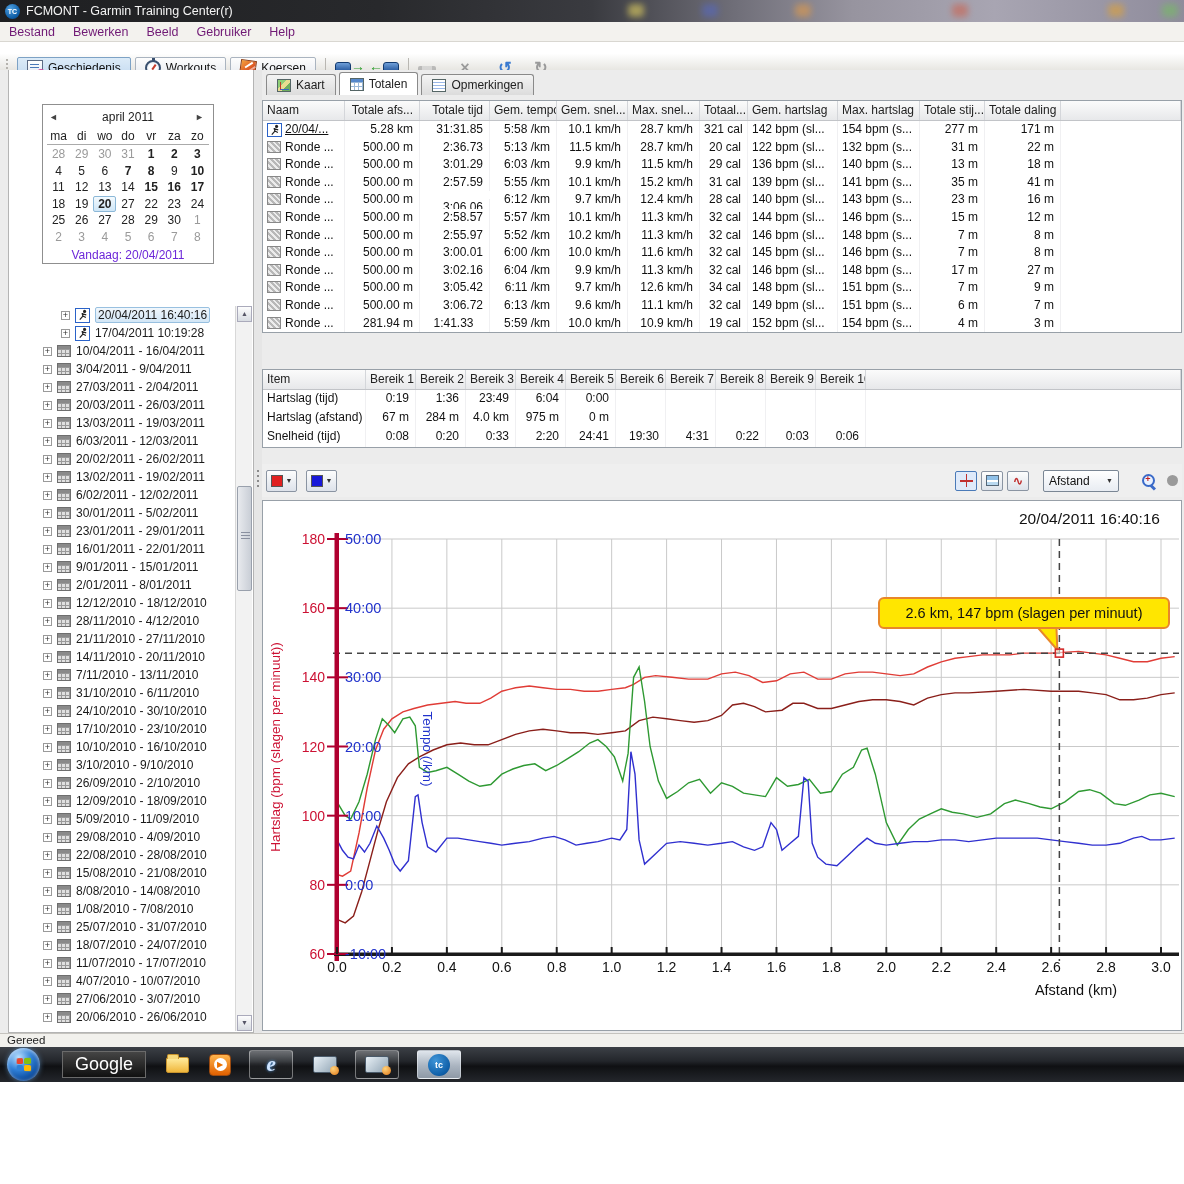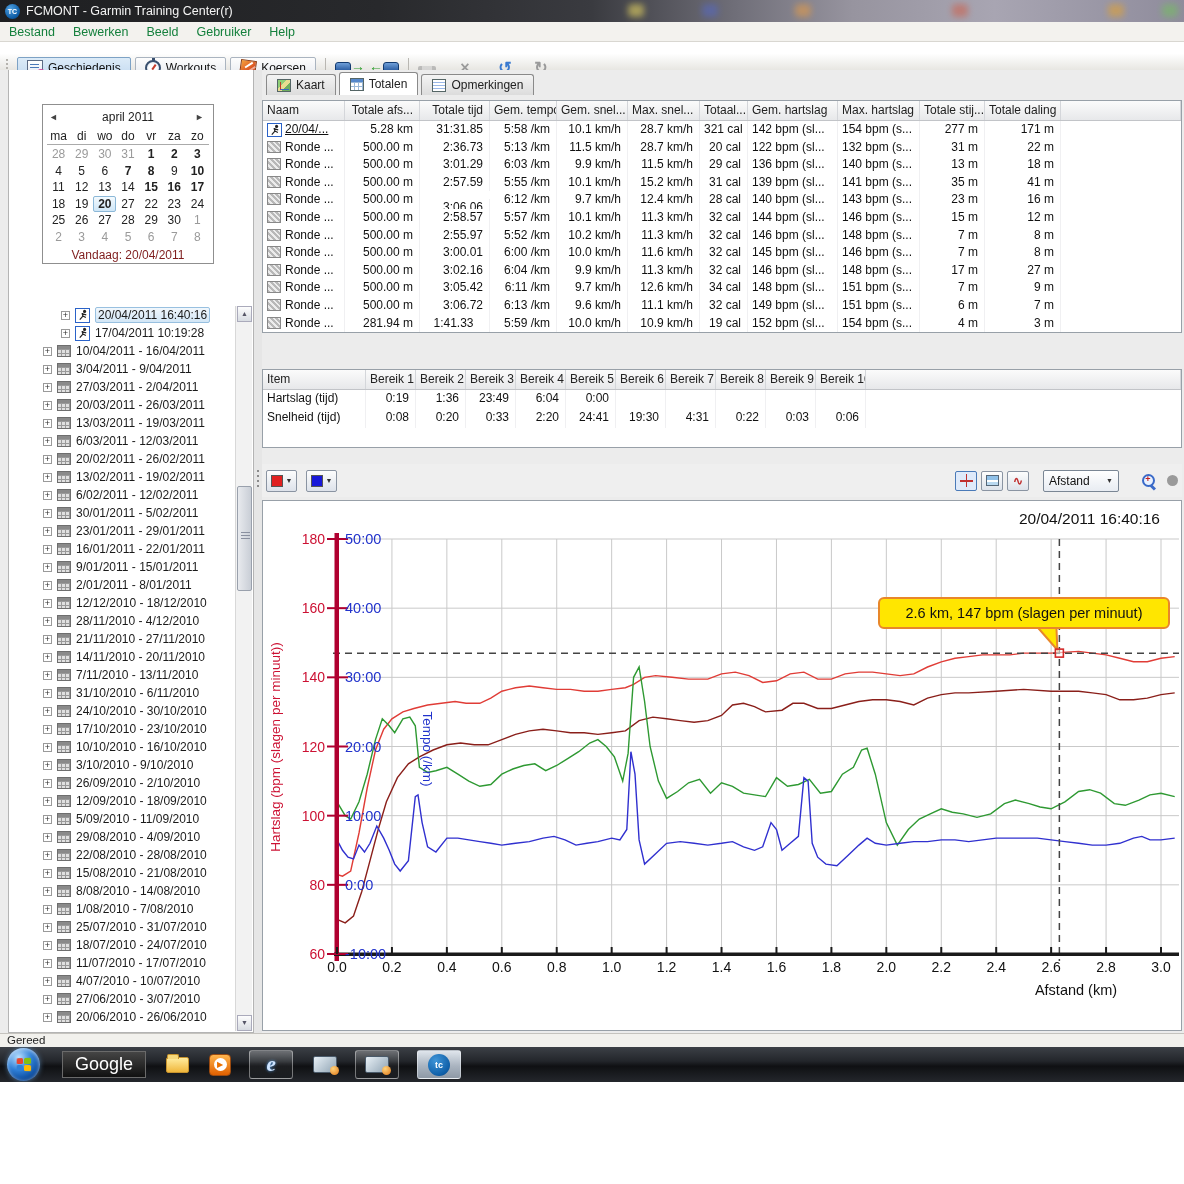--- a/index.html
+++ b/index.html
@@ -7,21 +7,21 @@
   #screen{position:relative;width:1184px;height:1184px;background:#fff;overflow:hidden;}
   
   #titlebar{position:absolute;left:0;top:0;width:1184px;height:22px;
     background:linear-gradient(90deg,#1e1f21 0%,#28292c 32%,#3a3b40 50%,#6f6e78 62%,#97949f 72%,#a8a5b2 84%,#8f8c9c 100%);
     display:flex;align-items:center;padding-left:5px;color:#f4f4f4;font-size:12.5px;}
   .blob{position:absolute;top:4px;width:16px;height:13px;border-radius:4px;filter:blur(3px);opacity:.65;}
   #tc-small{width:15px;height:15px;border-radius:50%;background:radial-gradient(circle at 35% 30%,#4fa0e0,#0f5fa8 65%,#083f74);
     color:#fff;font-size:7px;font-weight:bold;display:flex;align-items:center;justify-content:center;margin-right:6px;}
   
   #menubar{position:absolute;left:0;top:22px;width:1184px;height:20px;background:#f3f2ee;border-bottom:1px solid #d9d7d1;
-    display:flex;align-items:center;font-size:12.5px;color:#15803d;}
+    display:flex;align-items:center;font-size:12.5px;color:#701a75;}
   .menu-item{padding:2px 9px;}
   
   #toolbar{position:absolute;left:0;top:54px;width:1184px;height:28px;
     background:linear-gradient(#fefefe,#e9e8e4 55%,#d8d6d1);border-bottom:1px solid #98989a;
     display:flex;align-items:center;gap:4px;padding:0 6px;}
   .grip{width:4px;height:18px;border-left:2px dotted #b5b3ae;margin-right:3px;}
   .tbtn{height:22px;display:flex;align-items:center;gap:5px;padding:0 9px;font-size:12px;color:#111;
     border:1px solid #aab4c0;border-radius:2px;background:linear-gradient(#fdfdfd,#e4e8ee);}
   .tbtn.active{background:linear-gradient(#dcebf8,#c2d9ef);border-color:#7da2c5;}
   .tsep{width:1px;height:20px;background:#b9b7b2;margin:0 5px;}
@@ -52,21 +52,21 @@
   #calendar{position:absolute;left:33px;top:34px;width:172px;height:160px;border:1px solid #8f8f8f;background:#fff;font-size:12px;}
   #cal-head{display:flex;align-items:center;justify-content:space-between;height:24px;padding:0 6px;color:#222;}
   #cal-head .nav{color:#444;font-size:9px;width:12px;}
   #cal-week{display:grid;grid-template-columns:repeat(7,1fr);border-bottom:1px solid #aaa;margin:0 4px;color:#222;}
   #cal-week span{text-align:center;padding-bottom:1px;}
   #cal-grid{display:grid;grid-template-columns:repeat(7,1fr);margin:1px 4px 0 4px;}
   .cal-d{text-align:center;height:16.5px;line-height:16px;color:#222;}
   .cal-d.dim{color:#9a9a9a;}
   .cal-d.bold{font-weight:bold;}
   .cal-d.sel{font-weight:bold;background:linear-gradient(#f4fafe,#cfe6f7);border:1px solid #8cb8d8;border-radius:2px;line-height:14px;height:16px;}
-  #cal-today{text-align:center;margin-top:3px;color:#7f1d1d;}
+  #cal-today{text-align:center;margin-top:3px;color:#6d28d9;}
   
   #tree{position:absolute;left:0;top:236px;width:226px;height:726px;overflow:hidden;font-size:12px;}
   .tree-item{display:flex;align-items:center;height:18px;padding-left:34px;color:#1a1a1a;white-space:nowrap;}
   .tree-item.run{padding-left:52px;}
   .plus{width:9px;height:9px;border:1px solid #9a9a9a;background:#fff;font-size:9px;line-height:7px;text-align:center;color:#333;margin-right:5px;flex:0 0 9px;}
   .ico-week{width:14px;height:12px;border:1px solid #6e6e6e;background:#e0e0e0;margin-right:5px;flex:0 0 14px;
     background-image:linear-gradient(#8a8a8a 0 3px,transparent 3px),repeating-linear-gradient(90deg,transparent 0 3px,#9a9a9a 3px 4px),repeating-linear-gradient(transparent 0 3px,#9a9a9a 3px 4px);}
   .runbox{width:15px;height:15px;border:1px solid #2a62c8;background:#fff;margin-right:5px;flex:0 0 15px;display:flex;align-items:center;justify-content:center;}
   .tree-item.sel .lbl{background:linear-gradient(#f1f7fc,#d2e6f6);border:1px solid #98c0e0;border-radius:2px;padding:0 2px;}
   
@@ -698,20 +698,33 @@
             <div class="hc" style="flex: 1 1 0%;"></div>
           </div>
         <div id="t2body">
             <div class="trow">
               <div class="tc" style="width: 103px;">Hartslag (tijd)</div>
               <div class="tc r" style="width: 50px;">0:19</div>
               <div class="tc r" style="width: 50px;">1:36</div>
               <div class="tc r" style="width: 50px;">23:49</div>
               <div class="tc r" style="width: 50px;">6:04</div>
               <div class="tc r" style="width: 50px;">0:00</div>
+              <div class="tc r" style="width: 50px;"></div>
+              <div class="tc r" style="width: 50px;"></div>
+              <div class="tc r" style="width: 50px;"></div>
+              <div class="tc r" style="width: 50px;"></div>
+              <div class="tc r" style="width: 50px;"></div>
+            </div>
+            <div class="trow">
+              <div class="tc" style="width: 103px;">Hartslag (afstand)</div>
+              <div class="tc r" style="width: 50px;">67 m</div>
+              <div class="tc r" style="width: 50px;">284 m</div>
+              <div class="tc r" style="width: 50px;">4.0 km</div>
+              <div class="tc r" style="width: 50px;">975 m</div>
+              <div class="tc r" style="width: 50px;">0 m</div>
               <div class="tc r" style="width: 50px;"></div>
               <div class="tc r" style="width: 50px;"></div>
               <div class="tc r" style="width: 50px;"></div>
               <div class="tc r" style="width: 50px;"></div>
               <div class="tc r" style="width: 50px;"></div>
             </div>
             <div class="trow">
               <div class="tc" style="width: 103px;">Snelheid (tijd)</div>
               <div class="tc r" style="width: 50px;">0:08</div>
               <div class="tc r" style="width: 50px;">0:20</div>

